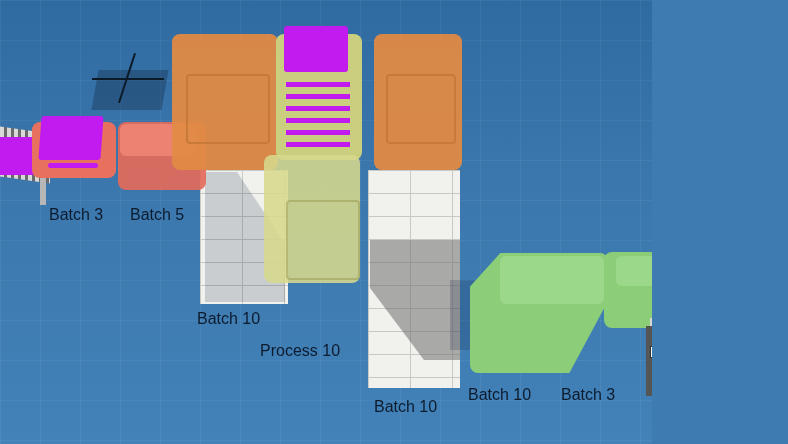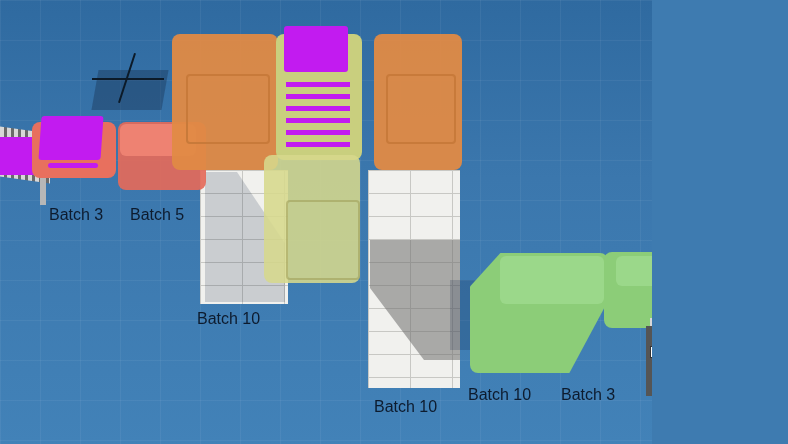--- a/index.html
+++ b/index.html
@@ -68,16 +68,17 @@
   <div class="abs box" style="left:604px;top:252px;width:132px;height:76px;background:#8ccd78;"></div>
   <div class="abs" style="left:616px;top:256px;width:110px;height:30px;background:#9bd88a;border-radius:6px;"></div>
 
   <div class="abs conveyor" style="left:650px;top:318px;width:138px;height:72px;"></div>
   <div class="abs" style="left:646px;top:326px;width:6px;height:70px;background:#555;"></div>
   <div class="abs" style="left:650px;top:346px;width:10px;height:10px;background:#fff;border:1px solid #333;"></div>
 
   <span class="label" style="left:49px;top:206px;">Batch 3</span>
   <span class="label" style="left:130px;top:206px;text-align:right;">Batch 5</span>
   <span class="label" style="left:197px;top:310px;">Batch 10</span>
+  <span class="label" style="left:260px;top:342px;">Process 10</span>
   <span class="label" style="left:374px;top:398px;">Batch 10</span>
   <span class="label" style="left:468px;top:386px;">Batch 10</span>
   <span class="label" style="left:561px;top:386px;">Batch 3</span>
 </div>
 
 </body></html>

